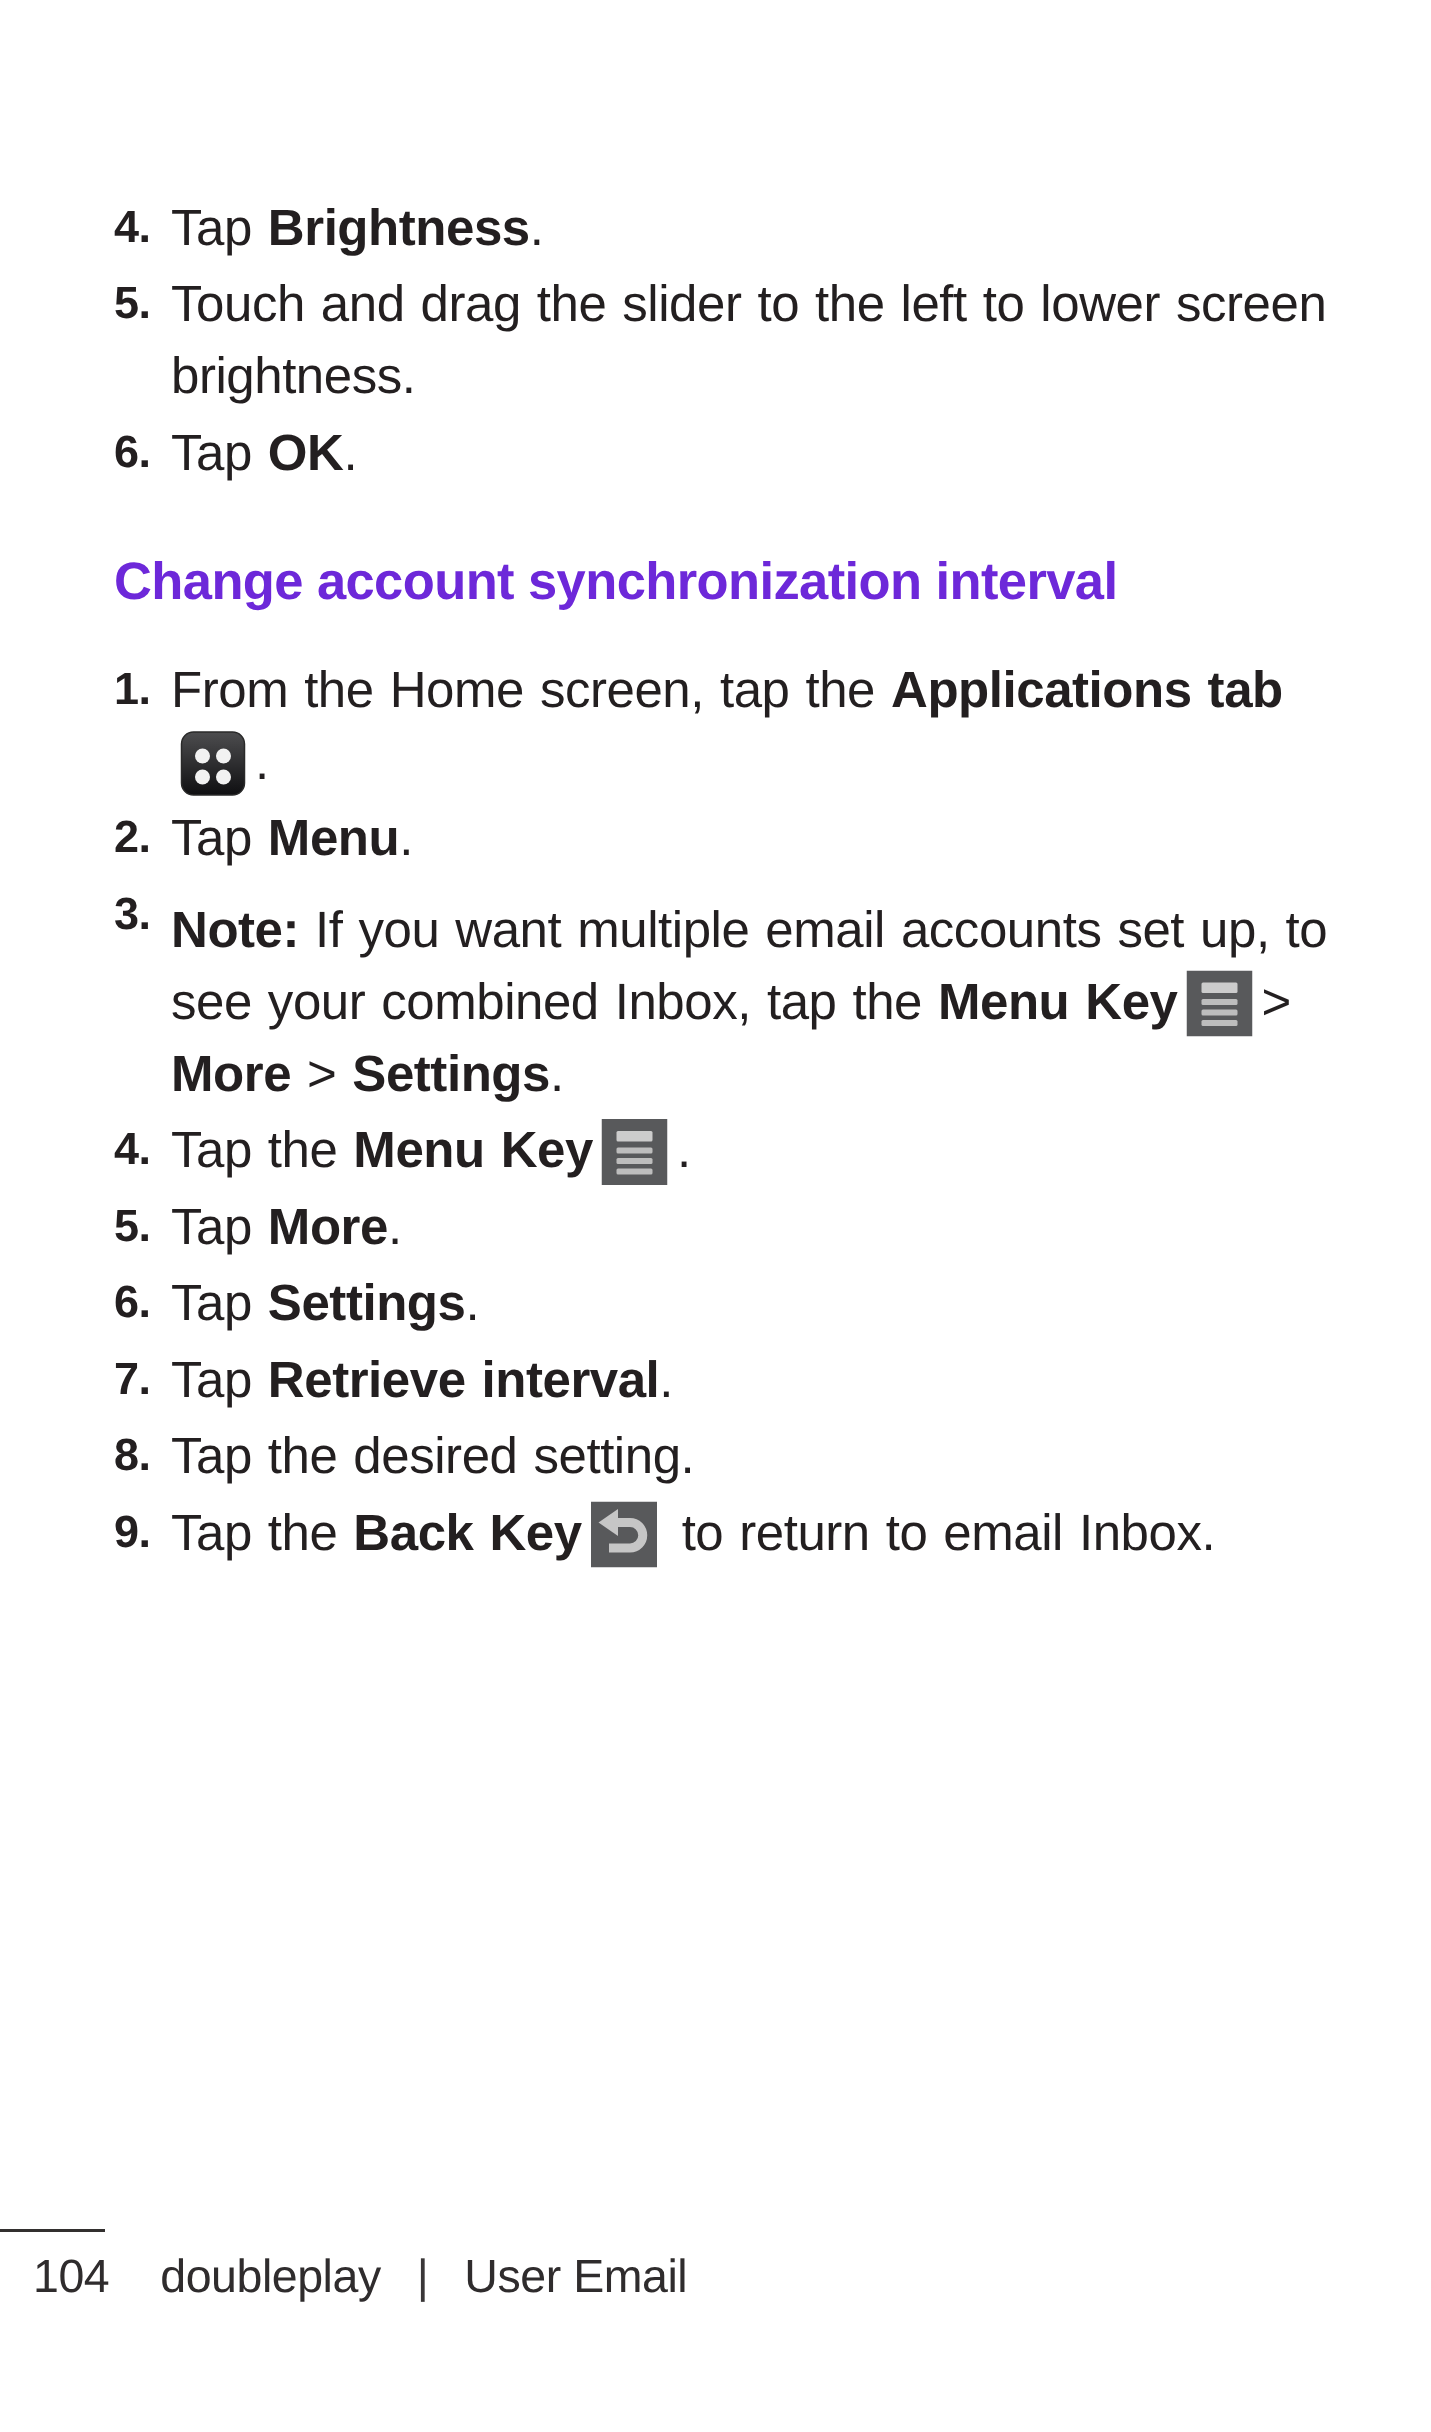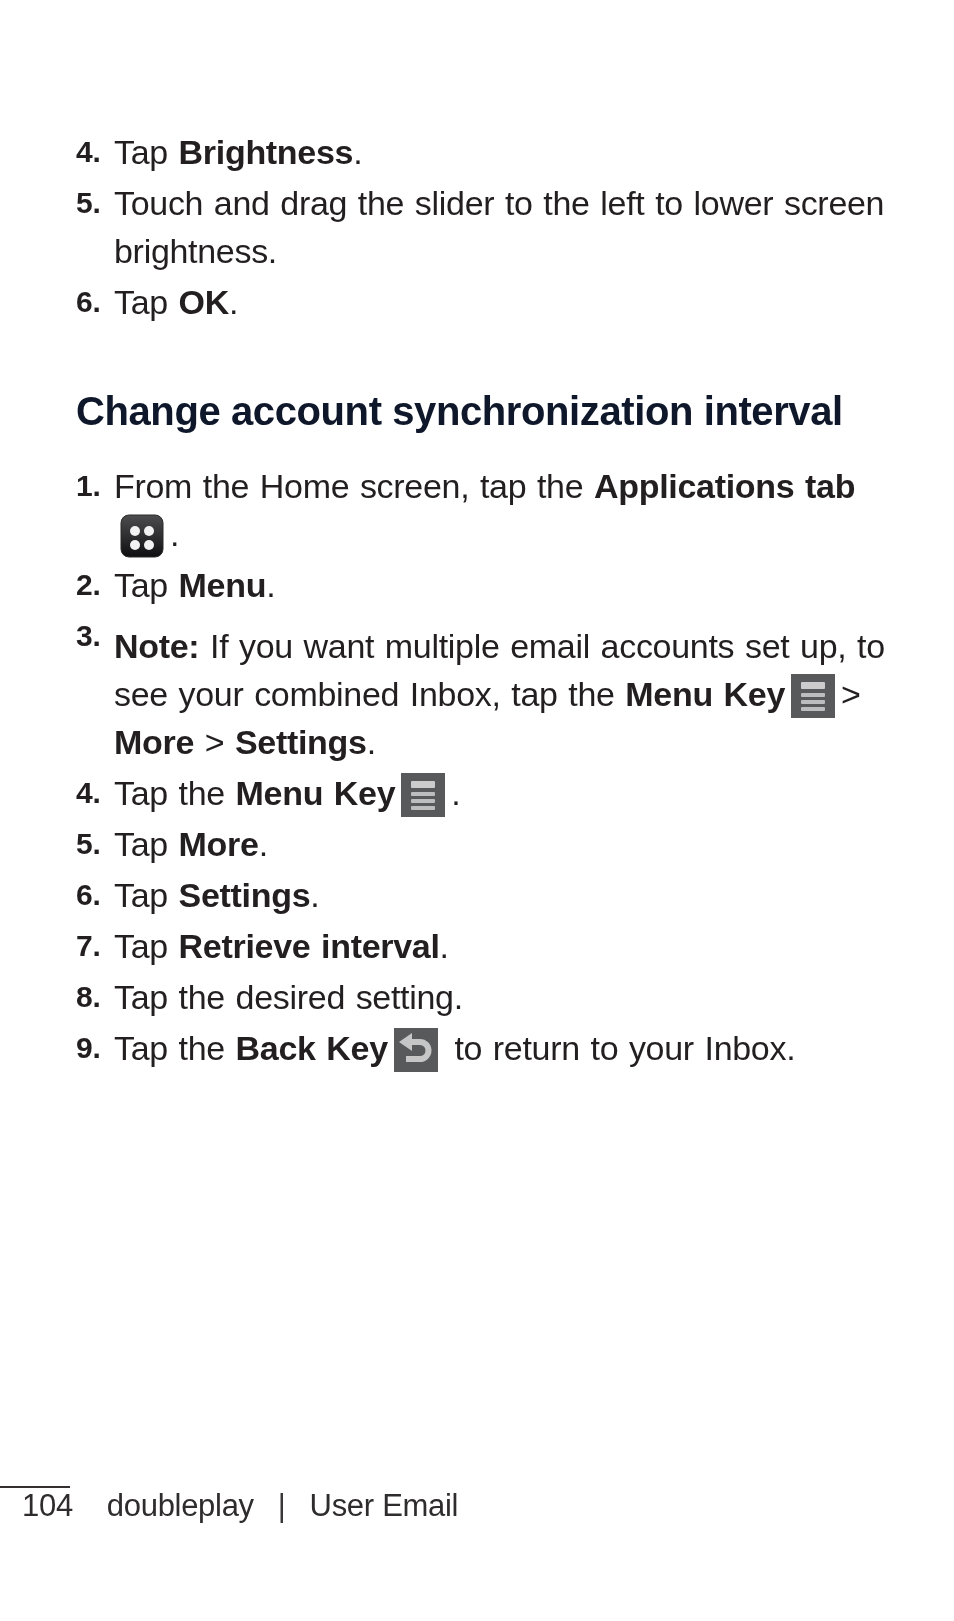--- a/index.html
+++ b/index.html
@@ -25,46 +25,46 @@
   .step .body {
     flex: 1;
     font-size: 34px;
     line-height: 48px;
     letter-spacing: -0.3px;
     word-spacing: 1.5px;
   }
   .body b { font-weight: 700; }
 
   .heading {
-    margin: 62px 0 28px 0;
-    font-size: 40px;
+    margin: 42px 0 28px 0;
+    font-size: 35px;
     font-weight: 700;
     letter-spacing: -0.4px;
-    color: #0f172a;
+    color: #6d28d9;
     line-height: 1.15;
   }
 
   .note { margin-top: 10px; }
 
   .ikon {
     display: inline-block;
     width: 44px;
     height: 44px;
     vertical-align: -12px;
     margin: 0 6px;
   }
   .ikon svg { display: block; }
 
   .footer { position: absolute; left: 0; top: 1486px; width: 100%; }
   .footer .rule { width: 70px; height: 2px; background: #33302f; }
   .footer .footer-line {
     display: flex;
     align-items: center;
     padding-left: 22px;
-    margin-top: 0;
+    margin-top: 12px;
     font-size: 31px;
     letter-spacing: -0.3px;
     color: #2f2c2d;
   }
   .footer .footer-line .pagenum { margin-right: 34px; }
   .footer .footer-line .product { margin-right: 24px; }
   .footer .footer-line .pipe { margin-right: 24px; color: #3a3738; }
 </style>
 </head>
 <body>
@@ -156,21 +156,21 @@
         <span class="num">8.</span>
         <div class="body"><span>Tap the desired setting.</span></div>
       </div>
 
       <div class="step">
         <span class="num">9.</span>
         <div class="body"><span>Tap the </span><b>Back Key</b><span class="ikon"><svg viewBox="0 0 44 44" width="44" height="44">
                 <rect width="44" height="44" fill="#58595b"></rect>
                 <path d="M5 14 L18 5 V23 Z" fill="#c6c6c6"></path>
                 <path d="M15 14 H26 A8.5 8.5 0 0 1 26 31 H12" fill="none" stroke="#c6c6c6" stroke-width="6"></path>
-              </svg></span><span> to return to your Inbox.</span></div>
+              </svg></span><span> to return to email Inbox.</span></div>
       </div>
 
     </section>
   </main>
 
   <footer class="footer">
     <div class="rule"></div>
     <div class="footer-line">
       <span class="pagenum">104</span>
       <span class="product">doubleplay</span>

